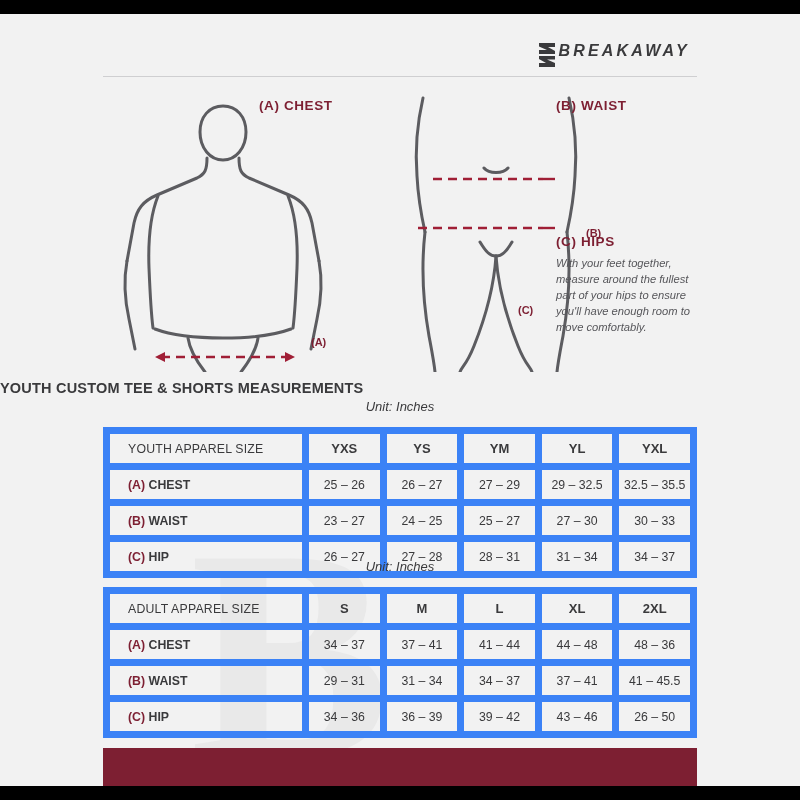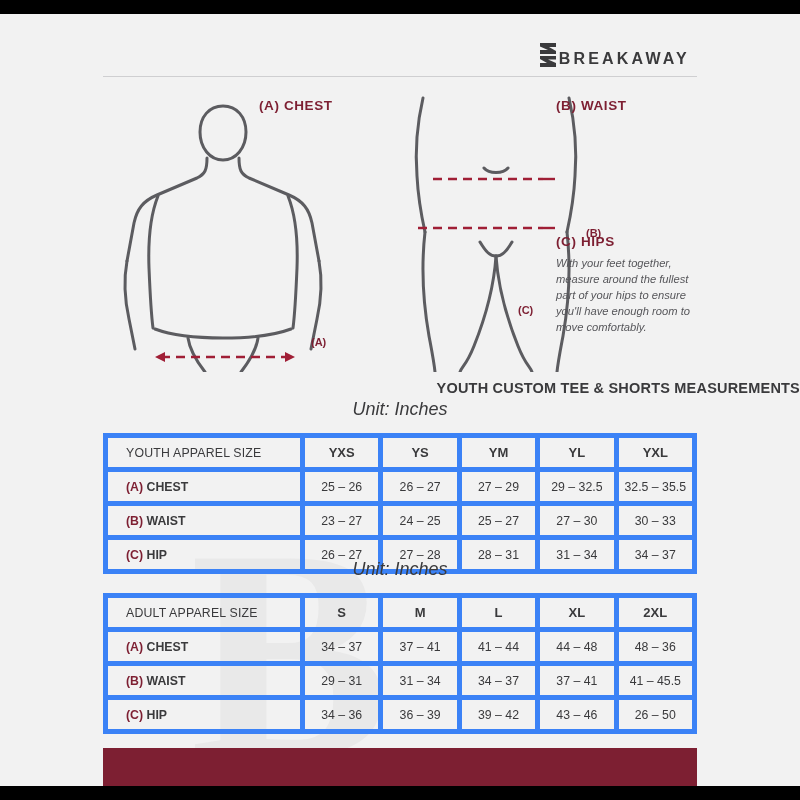--- a/index.html
+++ b/index.html
@@ -57,21 +57,22 @@
     font-size: 15.5px;
     font-weight: bold;
     letter-spacing: 1.4px;
     color: #3a3a3c;
   }
   .brand {
     position: absolute;
     right: 110px;
     top: 14px;
     display: flex;
-    align-items: flex-end;
+    align-items: flex-start;
+    font-style: italic;
   }
   .brand-mark {
     width: 22px;
     height: 26px;
     position: relative;
   }
   .brand-name {
     font-size: 16px;
     font-weight: bold;
     letter-spacing: 3.2px;
@@ -117,41 +118,41 @@
   #note-chest { left: 259px; top: 22px; width: 140px; }
   #note-waist { left: 556px; top: 22px; width: 142px; }
   #note-hips  { left: 556px; top: 158px; width: 142px; }
 
   
   .section { position: absolute; left: 0; width: 800px; }
   #sec-youth { top: 366px; }
   #sec-adult { top: 542px; }
 
   .sec-title {
-    text-align: right;
+    text-align: left;
     font-size: 14.5px;
     font-weight: bold;
     color: #3a3a3c;
     letter-spacing: 0.2px;
   }
   .sec-sub {
     text-align: center;
-    font-size: 18px;
+    font-size: 13px;
     font-style: italic;
     color: #3a3a3c;
     margin-top: 3px;
   }
   table {
     border-collapse: collapse;
     margin: 13px auto 0 auto;
     width: 594px;
     table-layout: fixed;
   }
   th, td {
-    border: 5px solid #3b82f6;
+    border: 7px solid #3b82f6;
     height: 29px;
     font-size: 12.3px;
     color: #3a3a3c;
     text-align: center;
     padding: 0;
   }
   th.col-label, td.col-label {
     width: 174px;
     text-align: left;
     padding-left: 18px;

